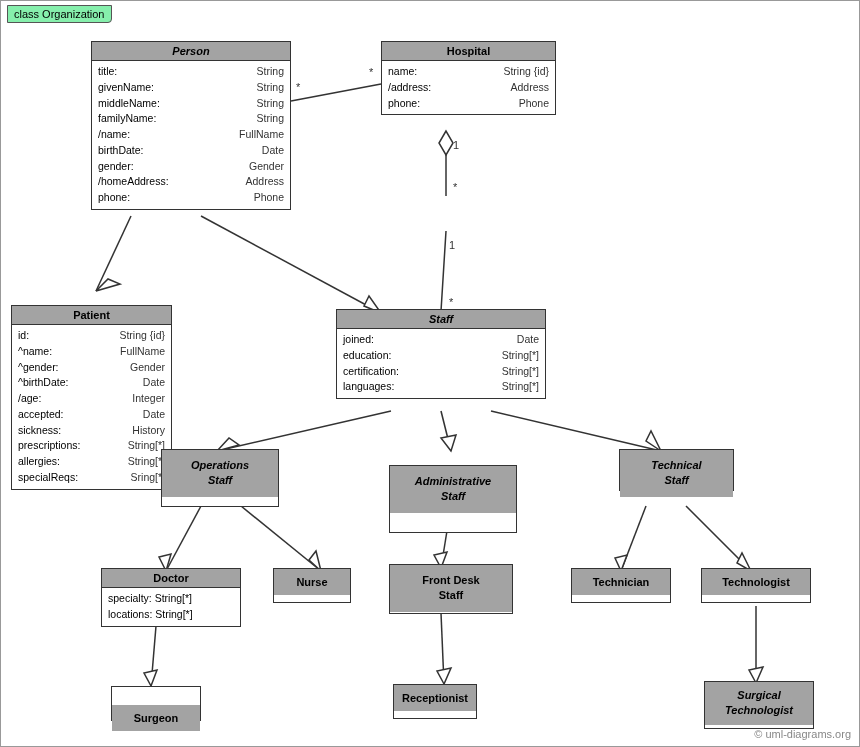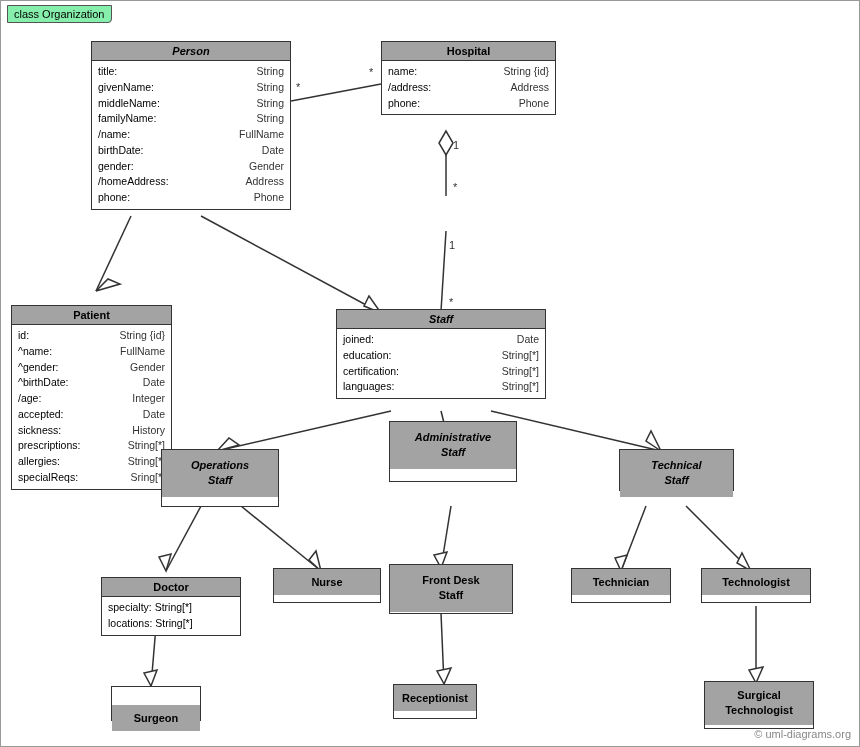--- a/index.html
+++ b/index.html
@@ -270,41 +270,41 @@
         </div>
     </div>
   </div>
 
   <div class="uml-box" style="left:160px; top:448px; width:118px; height:58px;">
     <div class="box-title italic" style="border-bottom:none; padding:8px 4px; line-height:1.4;">
       <em>Operations<br>Staff</em>
     </div>
   </div>
 
-  <div class="uml-box" style="left:388px; top:420px; width:128px; height:61px;">
+  <div class="uml-box" style="left:388px; top:464px; width:128px; height:68px;">
     <div class="box-title italic" style="border-bottom:none; padding:8px 4px; line-height:1.4;">
       <em>Administrative<br>Staff</em>
     </div>
   </div>
 
   <div class="uml-box" style="left:618px; top:448px; width:115px; height:42px;">
     <div class="box-title italic" style="border-bottom:none; padding:8px 4px; line-height:1.4;">
       <em>Technical<br>Staff</em>
     </div>
   </div>
 
-  <div class="uml-box" style="left:100px; top:567px; width:140px;margin-top:9px;">
+  <div class="uml-box" style="left:100px; top:567px; width:140px;">
     <div class="box-title">Doctor</div>
     <div class="box-attrs">
       <div>specialty: String[*]</div>
       <div>locations: String[*]</div>
     </div>
   </div>
 
-  <div class="uml-box" style="left:272px; top:567px; width:108px; height:35px;">
+  <div class="uml-box" style="left:272px; top:567px; width:78px; height:35px;">
     <div class="box-title" style="border-bottom:none; padding:7px 6px;">Nurse</div>
   </div>
 
   <div class="uml-box" style="left:388px; top:563px; width:124px; height:50px;">
     <div class="box-title" style="border-bottom:none; padding:8px 4px; line-height:1.4;">Front Desk<br>Staff</div>
   </div>
 
   <div class="uml-box" style="left:570px; top:567px; width:100px; height:35px;">
     <div class="box-title" style="border-bottom:none; padding:7px 6px;">Technician</div>
   </div>
@@ -315,17 +315,17 @@
 
   <div class="uml-box" style="left:110px; top:685px; width:90px; height:35px;">
     <div class="box-title" style="border-bottom:none; padding:7px 6px;margin-top:18px;">Surgeon</div>
   </div>
 
   <div class="uml-box" style="left:392px; top:683px; width:84px; height:35px;">
     <div class="box-title" style="border-bottom:none; padding:7px 6px;">Receptionist</div>
   </div>
 
   <div class="uml-box" style="left:703px; top:680px; width:110px; height:48px;">
-    <div class="box-title" style="border-bottom:none; padding:6px 4px; line-height:1.4;">Surgical<br>Technologist</div>
+    <div class="box-title" style="border-bottom:none; padding:6px 4px; line-height:1.4;font-style:italic;">Surgical<br>Technologist</div>
   </div>
 
   <div class="copyright">© uml-diagrams.org</div>
 </div>
 
 </body></html>

